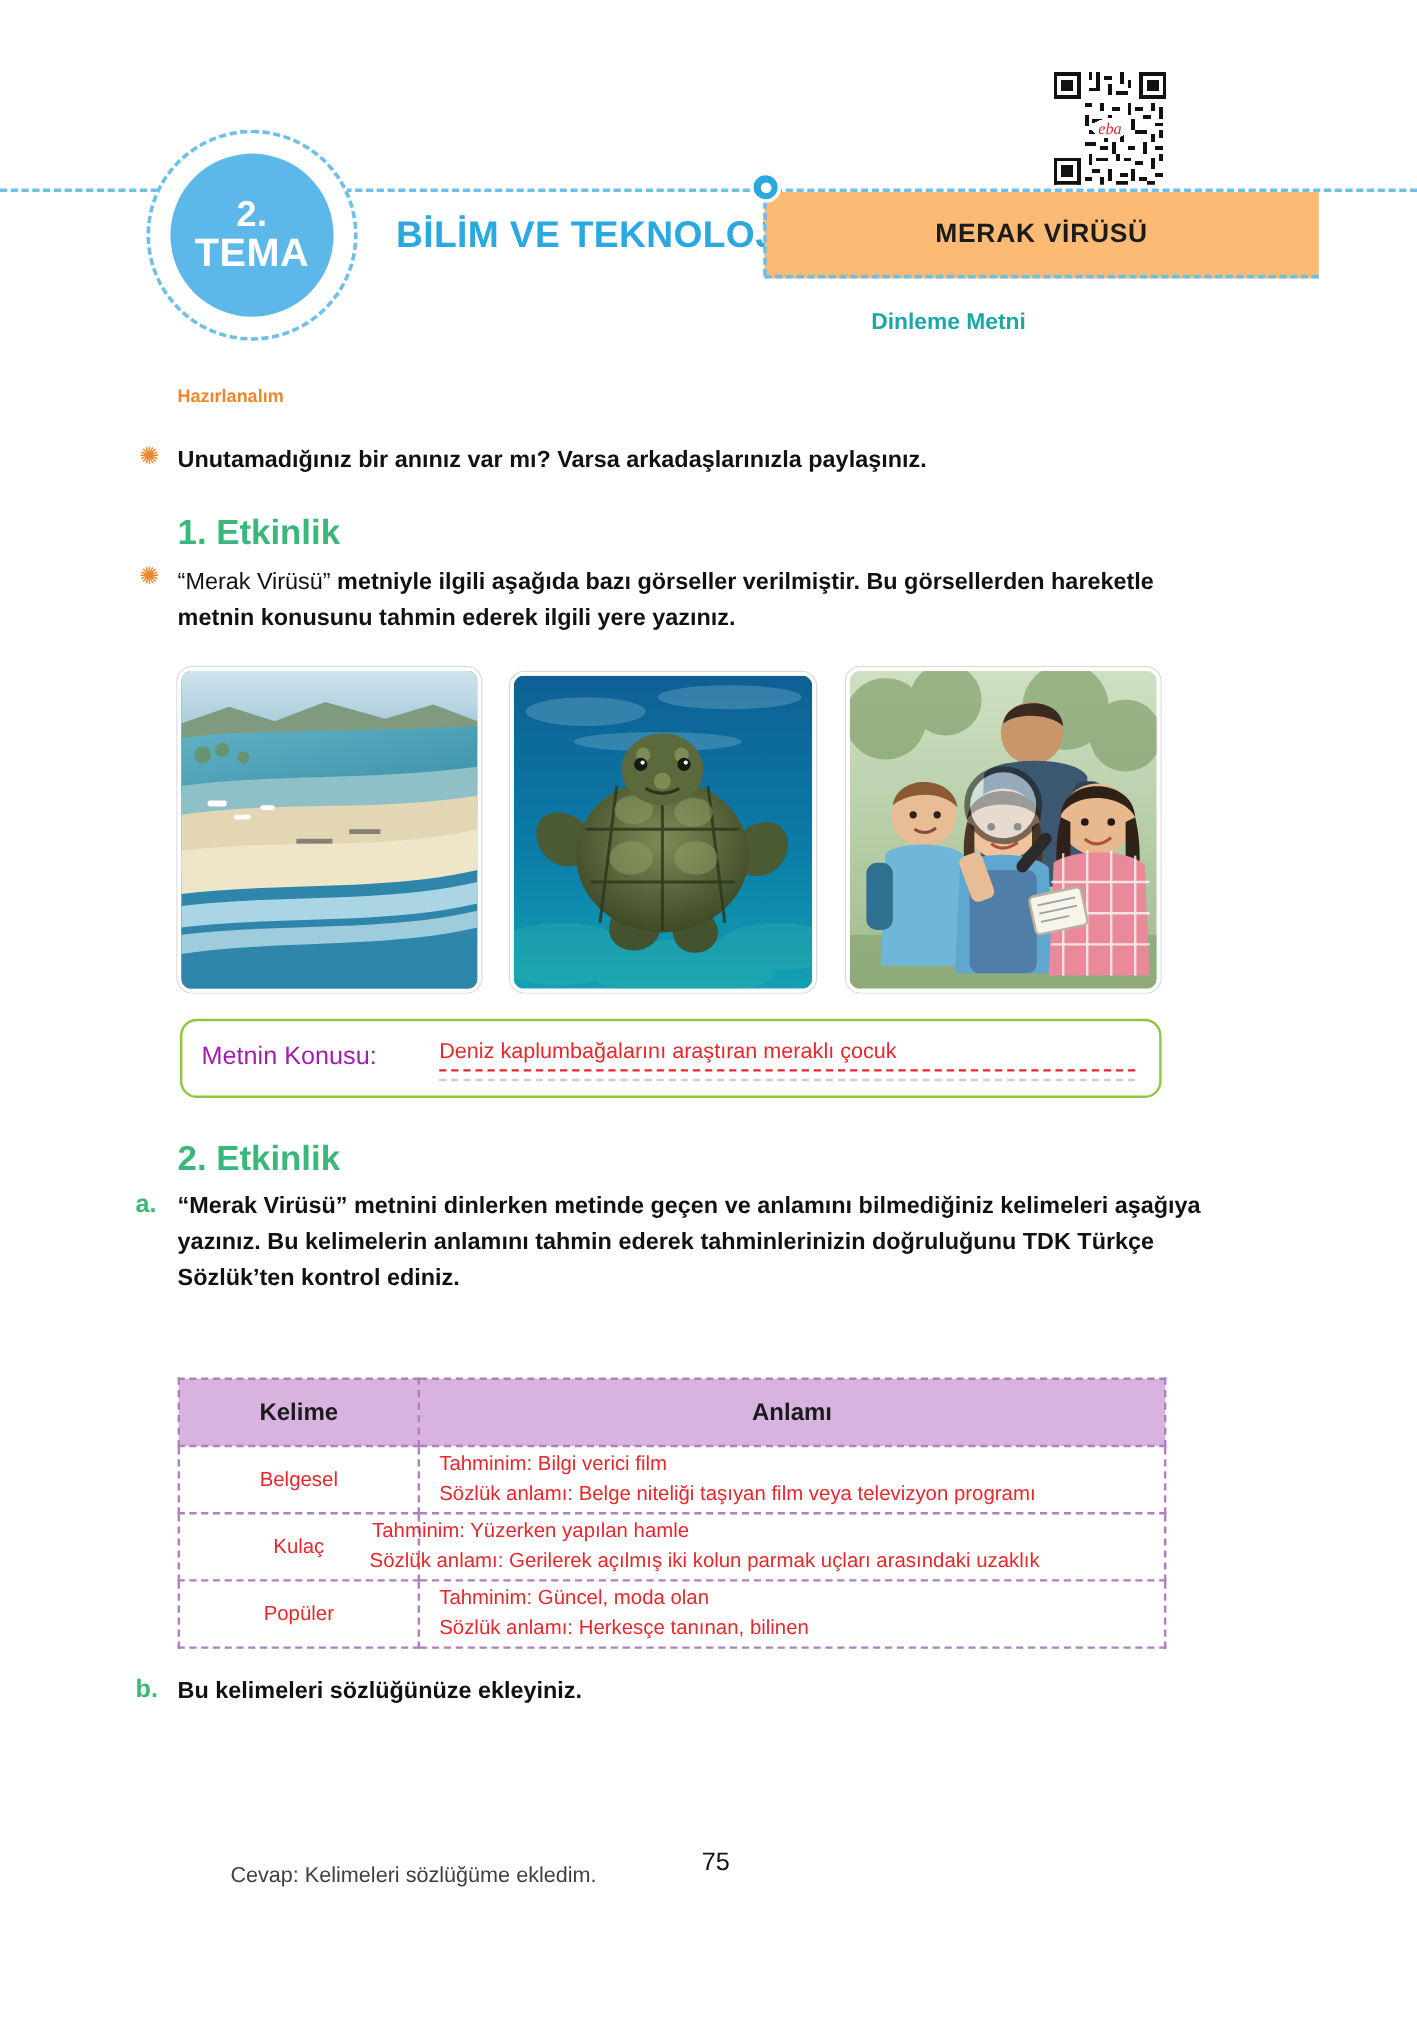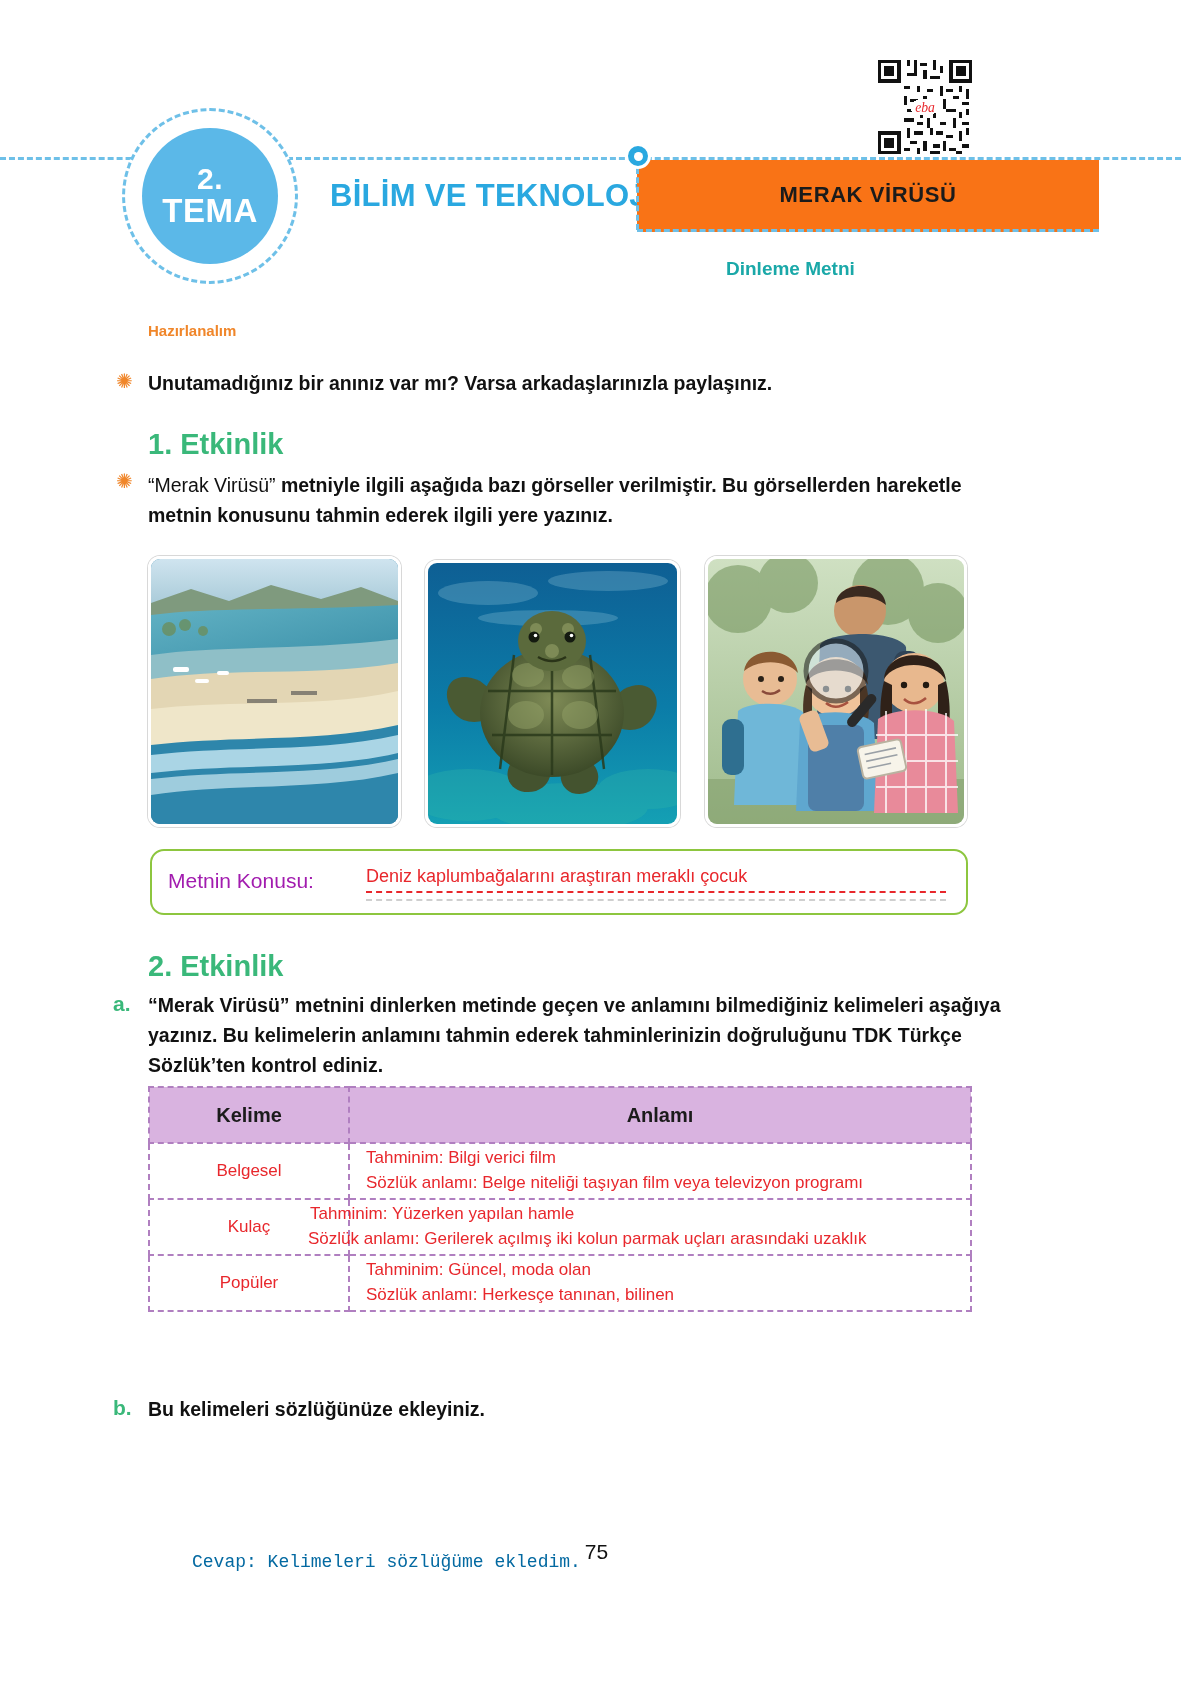--- a/index.html
+++ b/index.html
@@ -74,21 +74,21 @@
     content: "";
     width: 9px; height: 9px;
     border-radius: 50%;
     background: #fff;
   }
 
   .subject-box {
     position: absolute;
     left: 637px; top: 160px;
     width: 462px; height: 72px;
-    background: #f97316;
+    background: #fdba74;
     border-bottom: 3px dashed #6ec0e8;
     display: flex; align-items: center; justify-content: center;
   }
   .subject-title {
     font-size: 22px; font-weight: bold; color: #1b1b1b;
     letter-spacing: .6px;
   }
 
   .qr {
     position: absolute;
@@ -184,21 +184,21 @@
   }
   .a-letter { left: 113px; top: 992px; }
   .b-letter { left: 113px; top: 1396px; }
 
   .q3 { left: 148px; top: 990px; width: 855px; }
   .qb { left: 148px; top: 1394px; width: 700px; }
 
   
   .tbl {
     position: absolute;
-    left: 148px; top: 1086px;
+    left: 148px; top: 1148px;
     width: 824px;
     border-collapse: collapse;
   }
   .tbl th, .tbl td {
     border: 2px dashed #b07fc0;
     padding: 0;
     vertical-align: middle;
   }
   .tbl thead th {
     background: #d9b3e0;
@@ -230,21 +230,21 @@
   
   .page-num {
     position: absolute;
     left: 0; right: 0; top: 1540px;
     text-align: center;
     font-size: 21px; color: #111; padding-left: 12px;
   }
   .cevap {
     position: absolute;
     left: 192px; top: 1552px;
-    font-size: 18px; color: #0369a1; font-family: Liberation Mono, monospace;
+    font-size: 18px; color: #404040;
   }
 </style>
 </head>
 <body>
 
 <div class="page">
 
   <div class="dashline dash-top"></div>
 
   <div class="qr">

